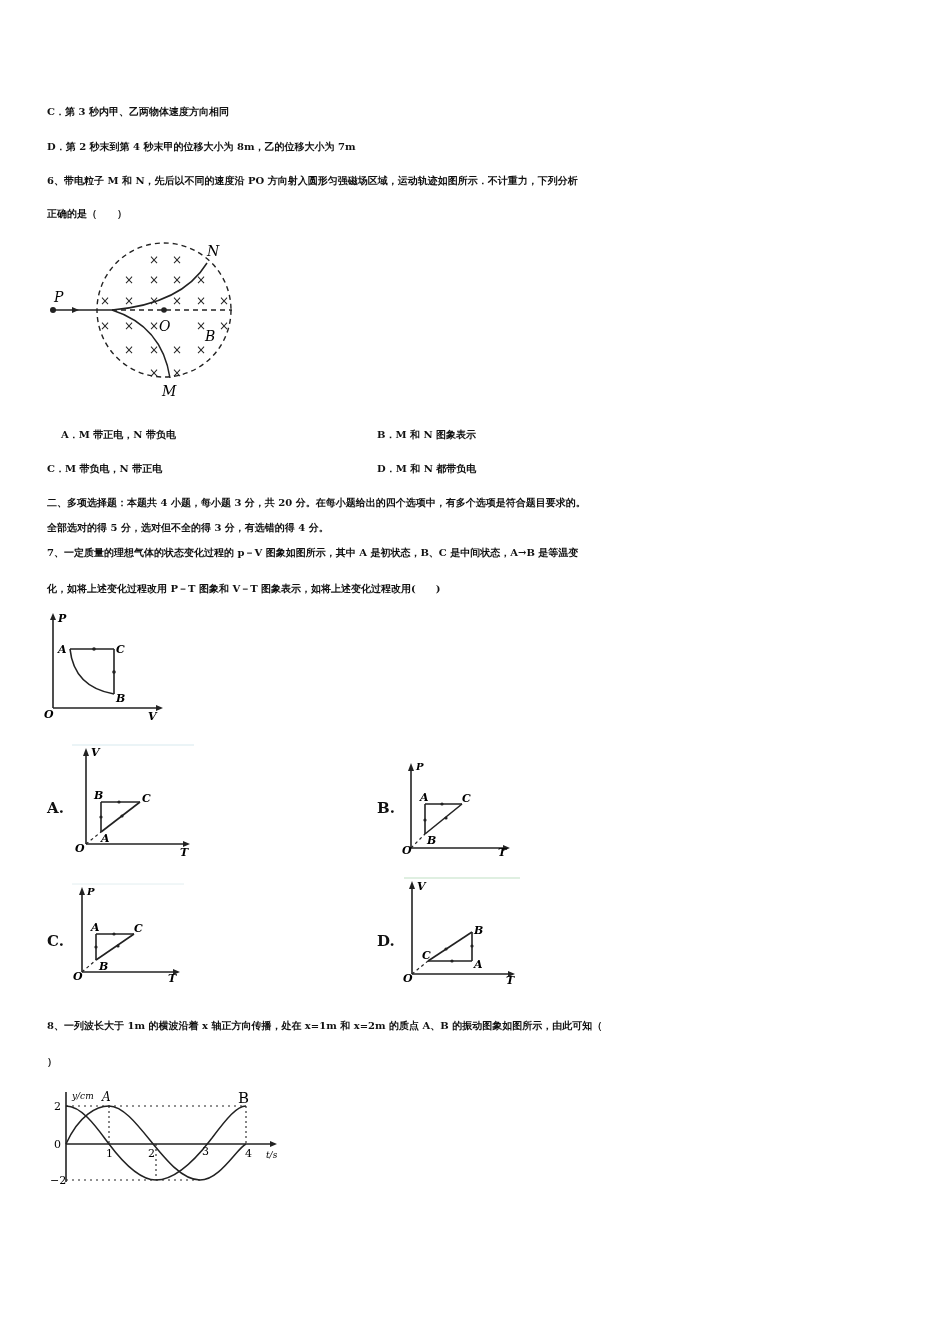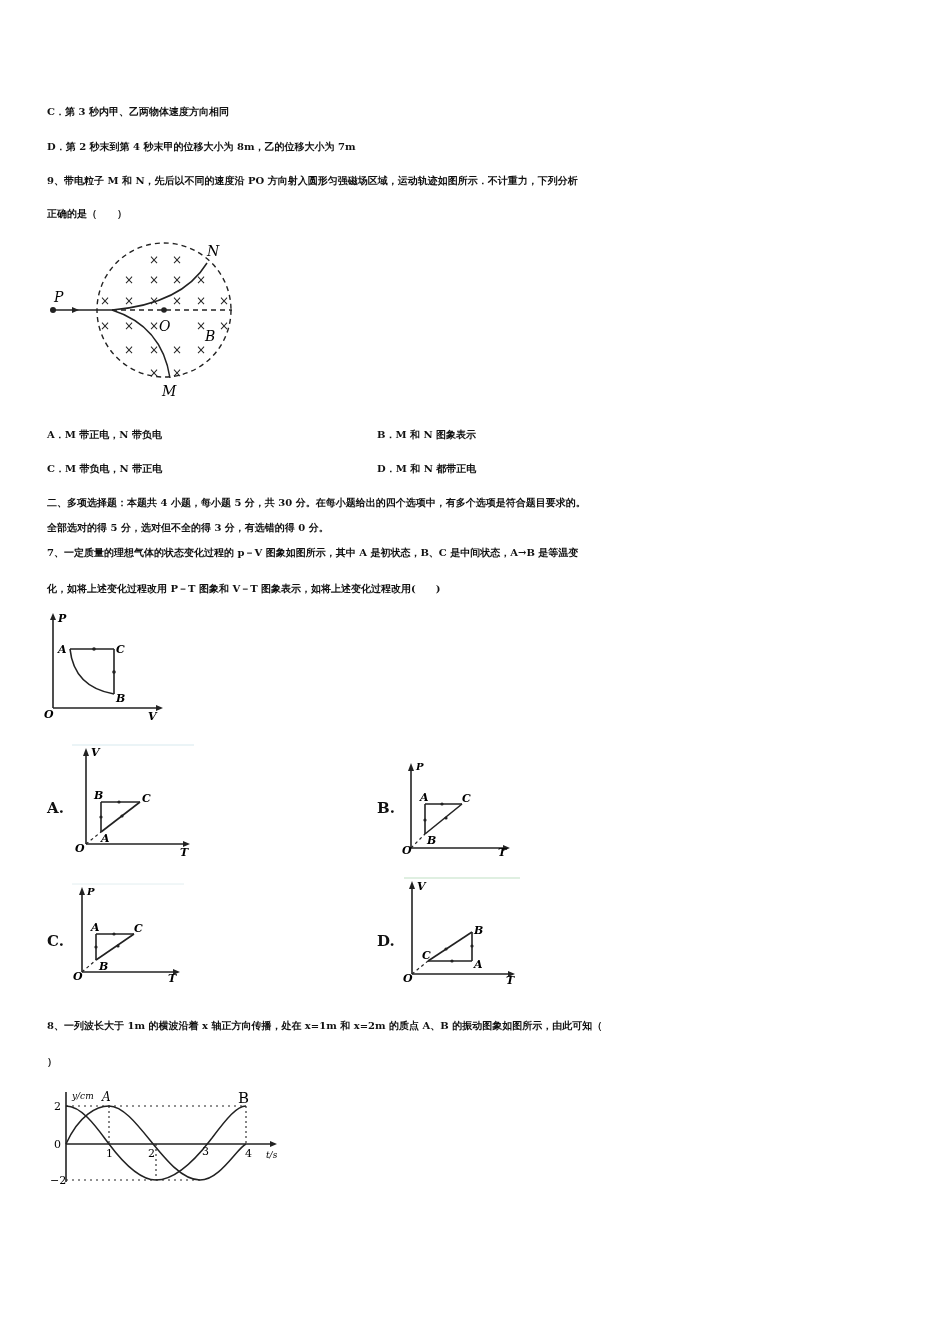--- a/index.html
+++ b/index.html
@@ -10,21 +10,21 @@
   .fig { position:absolute; }
   .opt-label { position:absolute; font-weight:bold; font-size:15px; }
   svg text { font-family:"DejaVu Serif","Liberation Serif",serif; }
 </style>
 </head>
 <body>
 
 <div class="line b" style="top:102px">C．第 3 秒内甲、乙两物体速度方向相同</div>
 <div class="line b" style="top:137px">D．第 2 秒末到第 4 秒末甲的位移大小为 8m，乙的位移大小为 7m</div>
 
-<div class="line b" style="top:171px">9、带电粒子 M 和 N，先后以不同的速度沿 PO 方向射入圆形匀强磁场区域，运动轨迹如图所示．不计重力，下列分析</div>
+<div class="line b" style="top:171px">6、带电粒子 M 和 N，先后以不同的速度沿 PO 方向射入圆形匀强磁场区域，运动轨迹如图所示．不计重力，下列分析</div>
 <div class="line b" style="top:204px">正确的是（　　）</div>
 
 <svg class="fig" style="left:42px;top:236px" width="200" height="166" viewBox="0 0 200 166">
   <circle cx="122" cy="74" r="67" fill="none" stroke="#222" stroke-width="1.4" stroke-dasharray="5,4"></circle>
   <line x1="11" y1="74" x2="70" y2="74" stroke="#222" stroke-width="1.6"></line>
   <polygon points="30,71 37,74 30,77" fill="#222"></polygon>
   <circle cx="11" cy="74" r="3" fill="#222"></circle>
   <line x1="70" y1="74" x2="190" y2="74" stroke="#222" stroke-width="1.3" stroke-dasharray="5,4"></line>
   <circle cx="122" cy="74" r="2.8" fill="#222"></circle>
   <path d="M70,74 Q140,68 165,27" fill="none" stroke="#222" stroke-width="1.5"></path>
@@ -54,27 +54,27 @@
     <text x="107" y="141">×</text>
       <text x="130" y="141">×</text>
   </g>
   <text x="12" y="66" font-size="14" font-style="italic">P</text>
   <text x="117" y="95" font-size="14" font-style="italic">O</text>
   <text x="163" y="105" font-size="14" font-style="italic">B</text>
   <text x="165" y="20" font-size="14" font-style="italic">N</text>
   <text x="120" y="160" font-size="14" font-style="italic">M</text>
 </svg>
 
-<div class="line b" style="top:425px;left:47px">A．M 带正电，N 带负电</div>
+<div class="line b" style="top:425px;left:61px">A．M 带正电，N 带负电</div>
 <div class="line b" style="top:425px;left:377px">B．M 和 N 图象表示</div>
 <div class="line b" style="top:459px;left:47px">C．M 带负电，N 带正电</div>
-<div class="line b" style="top:459px;left:377px">D．M 和 N 都带正电</div>
-
-<div class="line b" style="top:493px">二、多项选择题：本题共 4 小题，每小题 5 分，共 30 分。在每小题给出的四个选项中，有多个选项是符合题目要求的。</div>
-<div class="line b" style="top:518px">全部选对的得 5 分，选对但不全的得 3 分，有选错的得 0 分。</div>
+<div class="line b" style="top:459px;left:377px">D．M 和 N 都带负电</div>
+
+<div class="line b" style="top:493px">二、多项选择题：本题共 4 小题，每小题 3 分，共 20 分。在每小题给出的四个选项中，有多个选项是符合题目要求的。</div>
+<div class="line b" style="top:518px">全部选对的得 5 分，选对但不全的得 3 分，有选错的得 4 分。</div>
 
 <div class="line b" style="top:543px">7、一定质量的理想气体的状态变化过程的 p－V 图象如图所示，其中 A 是初状态，B、C 是中间状态，A→B 是等温变</div>
 <div class="line b" style="top:579px">化，如将上述变化过程改用 P－T 图象和 V－T 图象表示，如将上述变化过程改用(　　)</div>
 
 <svg class="fig" style="left:42px;top:612px" width="130" height="110" viewBox="0 0 130 110">
   <line x1="11" y1="96" x2="11" y2="4" stroke="#222" stroke-width="1.6"></line>
   <polygon points="8,8 11,1 14,8" fill="#222"></polygon>
   <line x1="11" y1="96" x2="118" y2="96" stroke="#222" stroke-width="1.6"></line>
   <polygon points="114,93 121,96 114,99" fill="#222"></polygon>
   <line x1="28" y1="37" x2="72" y2="37" stroke="#222" stroke-width="1.6"></line>

